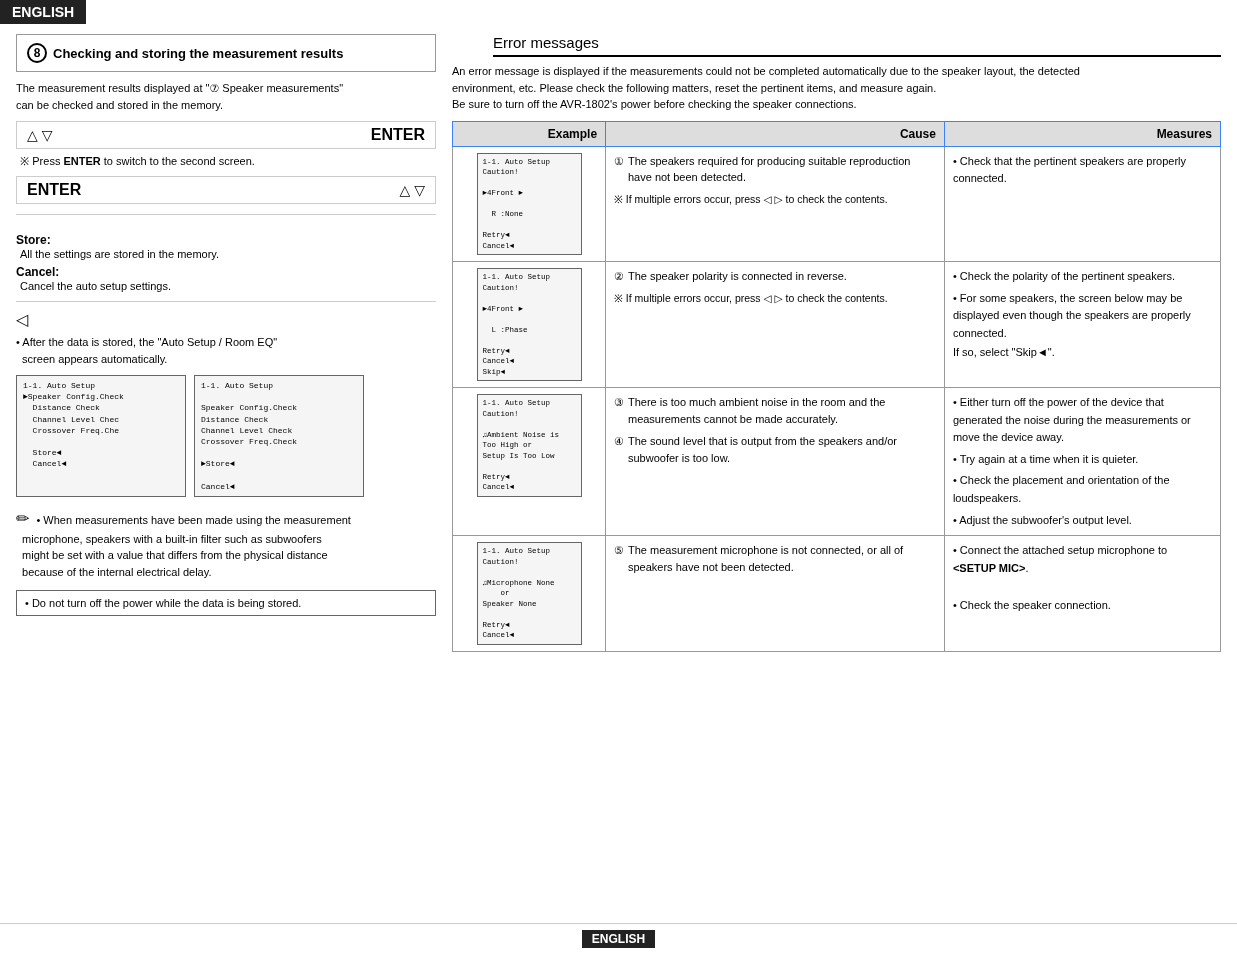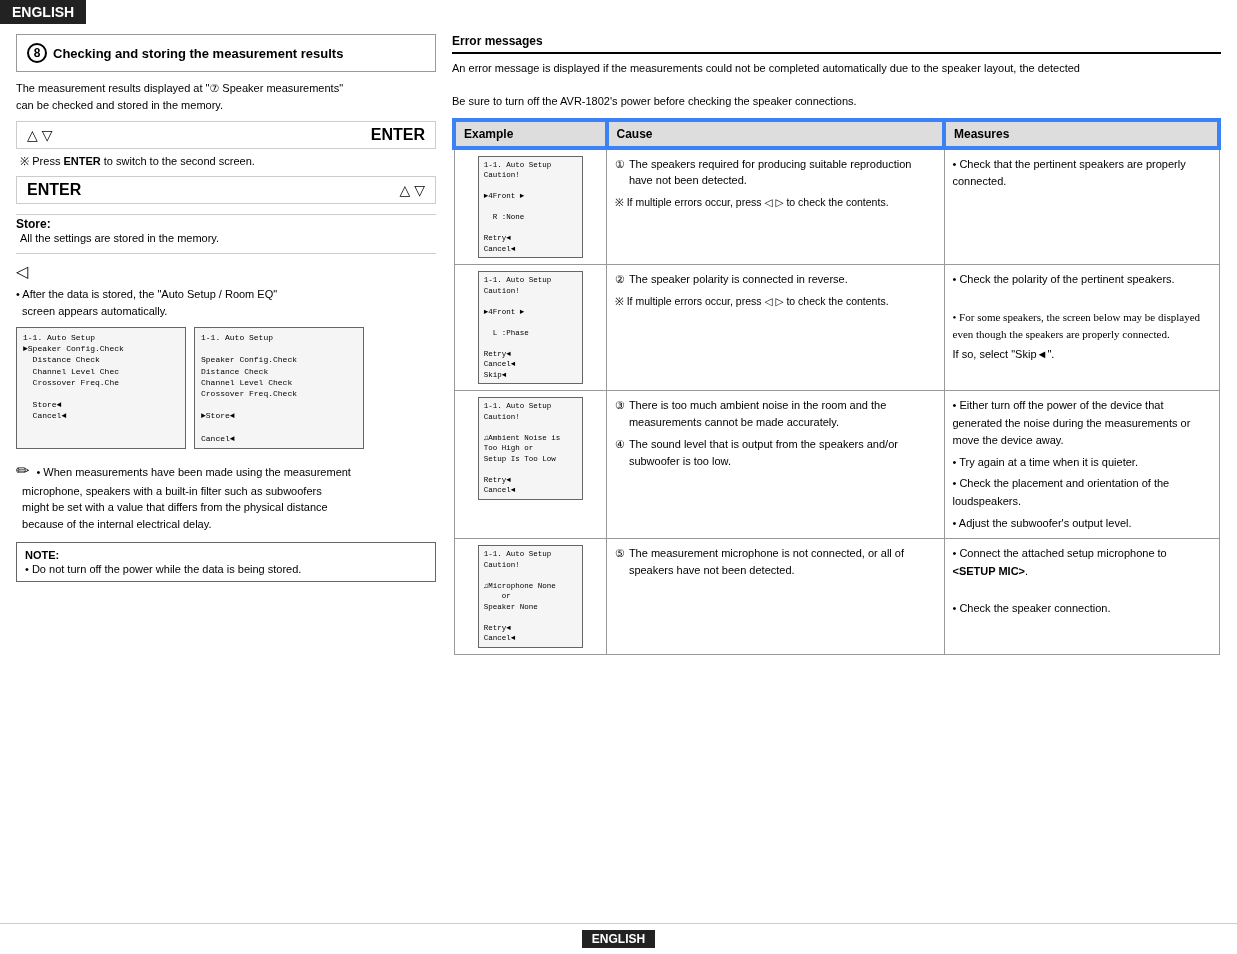--- a/index.html
+++ b/index.html
@@ -121,21 +121,21 @@
       align-items: center;
       padding: 4px 10px;
       border: 1px solid #ccc;
       margin-bottom: 10px;
     }
 
     
     .store-cancel-section {
       margin-bottom: 8px;
       border-top: 1px solid #ccc;
-      padding-top: 2px;
+      padding-top: 18px;
     }
     .label-bold {
       font-weight: bold;
       font-size: 12px;
     }
     .store-cancel-text {
       font-size: 11px;
       margin-left: 4px;
     }
 
@@ -184,44 +184,45 @@
       font-weight: bold;
       font-size: 11px;
       margin-bottom: 2px;
     }
     .note-text {
       font-size: 11px;
     }
 
     
     .error-title {
-      font-weight: bold;
-      font-size: 12px;
+      font-weight: normal;
+      font-size: 15px;
       border-bottom: 2px solid #000;
       padding-bottom: 4px;
       margin-bottom: 6px;
+      margin-left: 41px;
     }
     .error-intro {
       font-size: 11px;
       line-height: 1.5;
       margin-bottom: 8px;
     }
 
     
     .error-table {
       width: 100%;
       border-collapse: collapse;
       font-size: 11px;
     }
     .error-table th {
       background: #ddd;
-      border: 4px solid #3b82f6;
+      border: 1px solid #3b82f6;
       padding: 5px 8px;
       font-weight: bold;
-      text-align: left;
+      text-align: right;
       font-size: 12px;
     }
     .error-table td {
       border: 1px solid #999;
       padding: 6px 8px;
       vertical-align: top;
     }
     .error-table .example-col {
       width: 120px;
     }
@@ -293,20 +294,24 @@
 
     <div class="nav-arrows-row2">
       <span class="enter-bold">ENTER</span>
       <span class="arrow-symbol">△ ▽</span>
     </div>
 
     <div class="store-cancel-section">
       <div style="margin-bottom:4px;">
         <span class="label-bold">Store:</span><br>
         <span class="store-cancel-text">All the settings are stored in the memory.</span>
+      </div>
+      <div>
+        <span class="label-bold">Cancel:</span><br>
+        <span class="store-cancel-text">Cancel the auto setup settings.</span>
       </div>
     </div>
 
     <div class="arrow-note">
       <div style="font-size:16px; margin-bottom:2px;">◁</div>
       <div>
         • After the data is stored, the "Auto Setup / Room EQ"<br>
         &nbsp;&nbsp;screen appears automatically.
       </div>
     </div>
@@ -338,32 +343,31 @@
 
     <div class="pencil-note">
       <span class="pencil-icon">✏</span>
       • When measurements have been made using the measurement<br>
       &nbsp;&nbsp;microphone, speakers with a built-in filter such as subwoofers<br>
       &nbsp;&nbsp;might be set with a value that differs from the physical distance<br>
       &nbsp;&nbsp;because of the internal electrical delay.
     </div>
 
     <div class="note-box">
-      <div class="note-title">NOTE:</div>
       <div class="note-text">• Do not turn off the power while the data is being stored.</div>
     </div>
   </div>
 
   <div class="right-col">
 
     <div class="error-title">Error messages</div>
 
     <div class="error-intro">
       <span>An error message is displayed if the measurements could not be completed automatically due to the speaker layout, the detected</span><br>
-      <br>
+      <span>environment, etc. Please check the following matters, reset the pertinent items, and measure again.</span><br>
       <span>Be sure to turn off the AVR-1802's power before checking the speaker connections.</span>
     </div>
 
     <table class="error-table">
       <thead>
         <tr>
           <th class="example-col">Example</th>
           <th class="cause-col">Cause</th>
           <th class="measures-col">Measures</th>
         </tr>
@@ -424,21 +428,21 @@
                 <span>The speaker polarity is connected in reverse.</span>
               </div>
             </div>
             <div class="note-small" style="margin-top:6px;">
               ※ If multiple errors occur, press ◁ ▷ to check the contents.
             </div>
           </td>
           <td class="measures-col">
             <div class="bullet-text">
               <div class="bullet-item">Check the polarity of the pertinent speakers.</div>
-              <div class="bullet-item" style="margin-top:20px;font-family:Liberation Serif, serif;">For some speakers, the screen below may be displayed even though the speakers are properly connected.</div>
+              <div class="bullet-item" style="margin-top:4px;">For some speakers, the screen below may be displayed even though the speakers are properly connected.</div>
               <div style="margin-top:2px;">If so, select "Skip◄".</div>
             </div>
           </td>
         </tr>
 
         <tr>
           <td class="example-col">
             <div class="error-screen">
               <div>1-1. Auto Setup</div>
               <div>Caution!</div>

